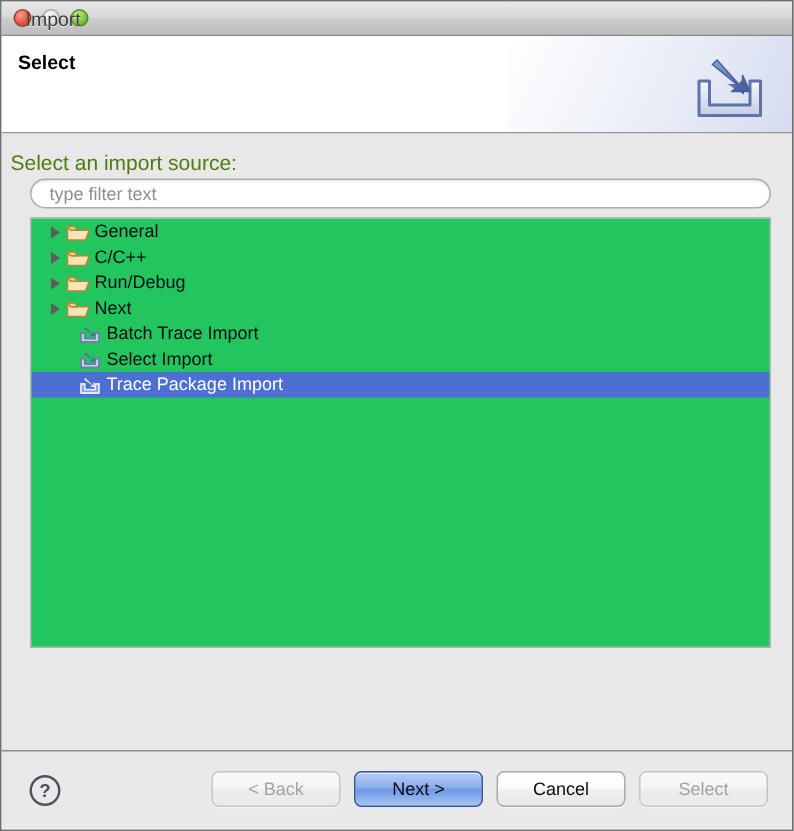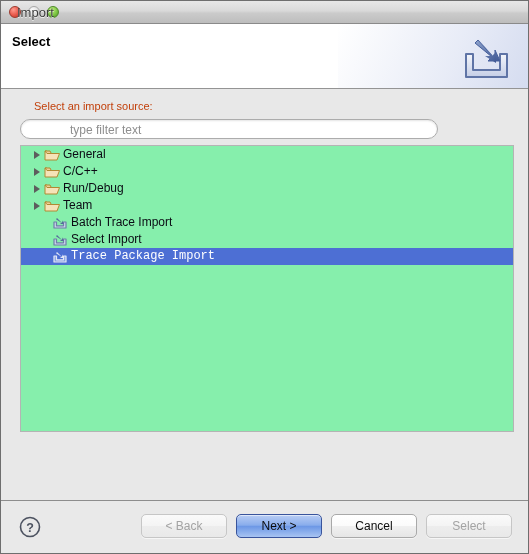--- a/index.html
+++ b/index.html
@@ -67,57 +67,56 @@
   }
   #header-icon { position: absolute; right: 14px; top: 8px; width: 55px; height: 52px; }
 
   
   #body {
     flex: 1 1 auto;
     position: relative;
     background: #e8e8e8;
   }
   #source-label {
-    position: absolute; left: 33px; top: 11px;
-    font-size: 11px; color: #c2410c;
+    position: absolute; left: 6px; top: 11px;
+    font-size: 14px; color: #4d7c0f;
   }
   #filter-field {
     position: absolute; left: 19px; top: 30px;
-    width: 418px; height: 20px;
+    width: 494px; height: 20px;
     background: #ffffff;
     border: 1px solid #acacac;
     border-radius: 10px;
     box-shadow: inset 0 1px 2px rgba(0,0,0,0.11);
-    padding-left: 37px;
   }
   #filter-input {
     width: 100%; height: 100%;
     border: 0; outline: none; background: transparent;
     padding: 0 12px;
     font-family: "Liberation Sans", sans-serif;
     font-size: 12px; color: #2a2a2a;
     border-radius: 10px;
   }
   #filter-input::placeholder { color: #8e8e8e; }
 
   #tree-box {
     position: absolute; left: 19px; top: 56px;
     width: 494px; height: 287px;
-    background: #86efac;
+    background: #22c55e;
     border: 1px solid #b4b4b4;
     overflow: hidden;
   }
   .row {
     position: relative;
     height: 17px;
     display: flex; align-items: center;
     font-size: 12px; color: #0b0b14;
     white-space: nowrap;
   }
-  .row.selected { background: #4d6fd4; color: #ffffff; font-family: Liberation Mono, monospace; }
+  .row.selected { background: #4d6fd4; color: #ffffff; }
   .row .arrow {
     flex: 0 0 10px; width: 10px; height: 10px;
     margin-left: 12px; margin-right: 1px;
     position: relative;
   }
   .row .arrow.none { visibility: hidden; }
   .arrow i {
     position: absolute; left: 1px; top: 1px;
     width: 0; height: 0;
     border-style: solid;
@@ -255,21 +254,21 @@
           <span class="label">Run/Debug</span>
         </div>
         <div class="row">
           <span class="arrow collapsed">
             <i></i>
           </span>
           <span class="node-icon"><svg width="16" height="14" viewBox="0 0 16 14">
               <path d="M1,3 L1,12 L13,12 L15.5,5.5 L4.5,5.5 L3,3 Z" fill="#f6e3b8" stroke="#b08a32" stroke-width="1" stroke-linejoin="round"></path>
               <path d="M1,3 L6,3 L7.3,5.5 L3,5.5 Z" fill="#ecd097" stroke="#b08a32" stroke-width="1" stroke-linejoin="round"></path>
             </svg></span>
-          <span class="label">Team</span>
+          <span class="label">Next</span>
         </div>
         <div class="row child">
           <span class="arrow none"></span>
           <span class="node-icon"><svg width="16" height="14" viewBox="0 0 16 14">
               <path d="M2,6 L2,12 L14,12 L14,6 L11.5,6 L11.5,9.8 L4.5,9.8 L4.5,6 Z" fill="#c9d3ea" stroke="#6e7fa8" stroke-width="1.2" stroke-linejoin="round"></path>
               <path d="M5,2 L10,7 L10,4.3 L11.8,8 L8,8 L9.4,6.8 L4,3.2 Z" fill="#55689a"></path>
             </svg></span>
           <span class="label">Batch Trace Import</span>
         </div>
         <div class="row child">

